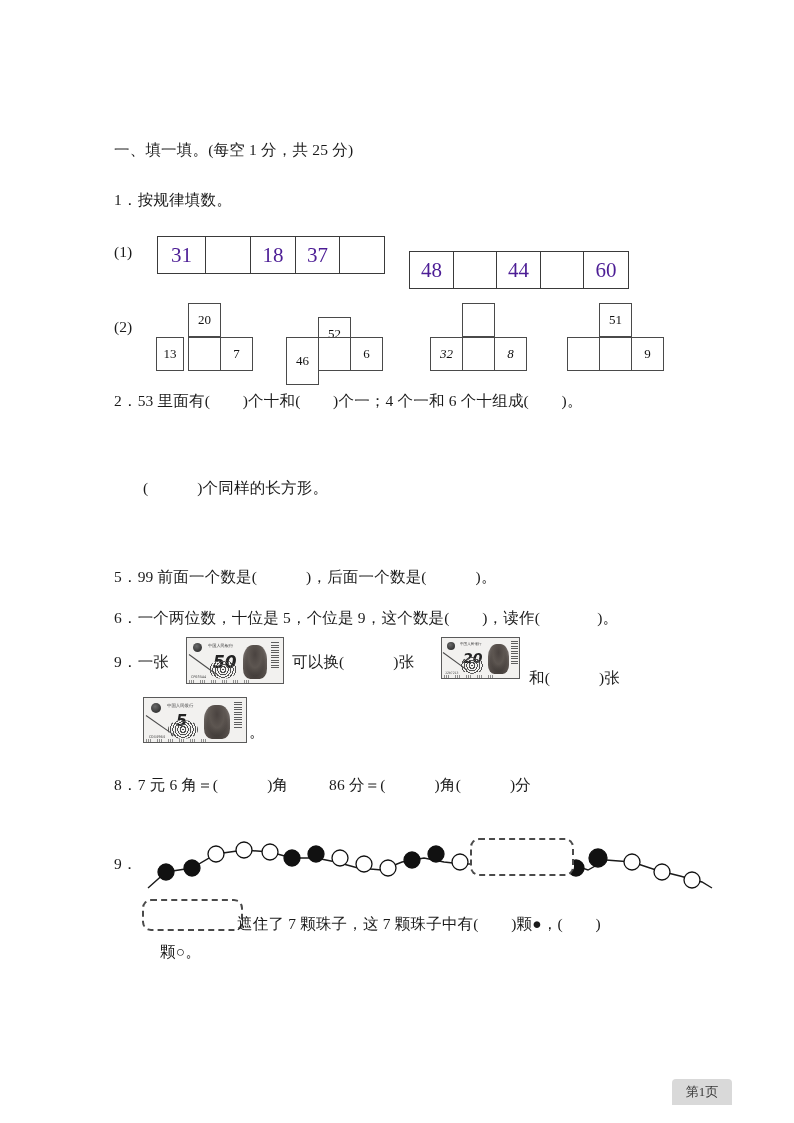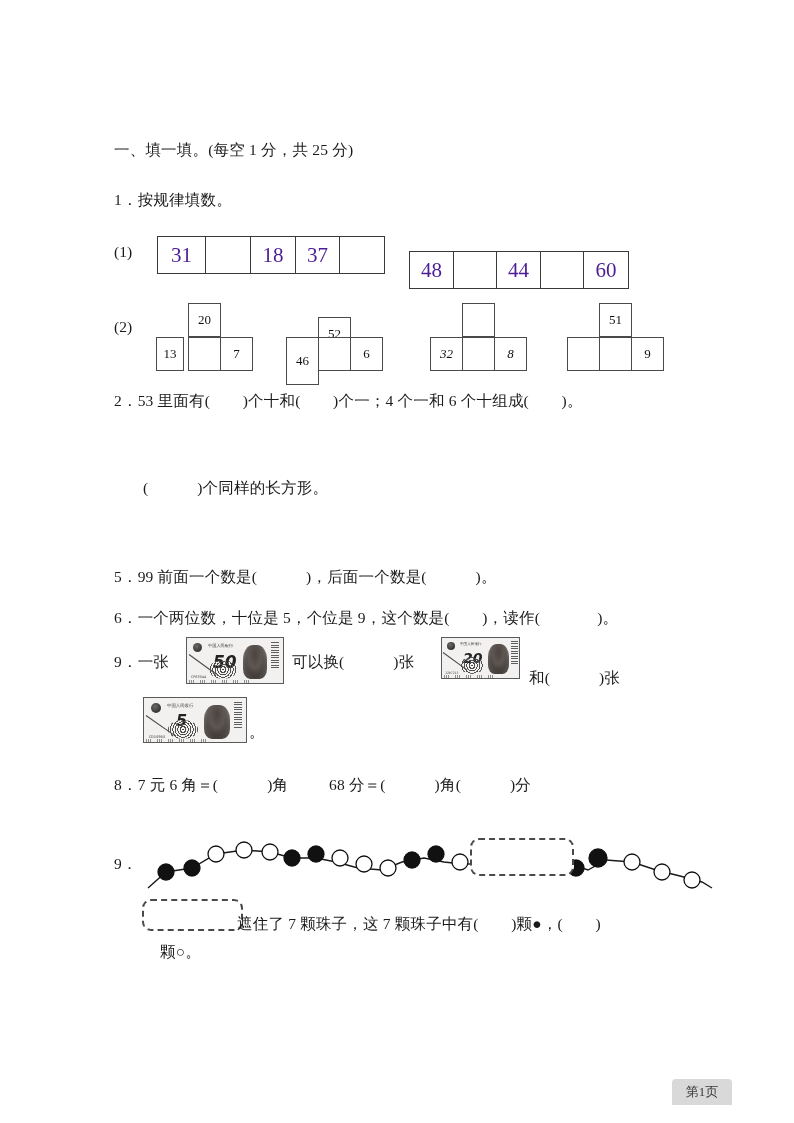--- a/index.html
+++ b/index.html
@@ -278,21 +278,21 @@
     <div class="flower" style="left:24px; top:22px; width:30px; height:19px;"></div>
     <div class="portrait" style="left:60px; top:7px; width:26px; height:34px;"></div>
     <div class="strip" style="left:90px; top:4px; width:8px; height:27px;"></div>
     <div class="diag" style="left:2px; top:17px; width:36px; height:1px; transform:rotate(35deg);"></div>
     <div class="serial" style="left:5px; top:36px; font-size:3.8px;">CD44964</div>
     <div class="guilloche" style="left:2px; top:41px; width:62px; height:3px;"></div>
   </div>
 
   <div class="line" style="left:249px; top:722px;">。</div>
 
-  <div class="line" style="left:114px; top:775px;">8．7 元 6 角＝(            )角          68 分＝(            )角(            )分</div>
+  <div class="line" style="left:114px; top:775px;">8．7 元 6 角＝(            )角          86 分＝(            )角(            )分</div>
 
   <div class="num-label" style="left:114px; top:854px;">9．</div>
 
   <svg class="beads-svg" style="left:140px; top:820px;" width="580" height="70" viewBox="0 0 580 70">
 
     <polyline points="8,68 26,52 52,48 76,34 104,30 130,32 152,38 176,38 196,42 218,48 242,50 262,42 284,38 304,42 322,44" fill="none" stroke="#1a1a1a" stroke-width="1.4"></polyline>
     <polyline points="430,44 448,50 466,40 492,42 516,50 540,56 562,62 572,68" fill="none" stroke="#1a1a1a" stroke-width="1.4"></polyline>
 
     <line x1="322" y1="44" x2="338" y2="44" stroke="#1a1a1a" stroke-width="1.4"></line>
     <line x1="338" y1="36" x2="338" y2="52" stroke="#1a1a1a" stroke-width="1.6"></line>

